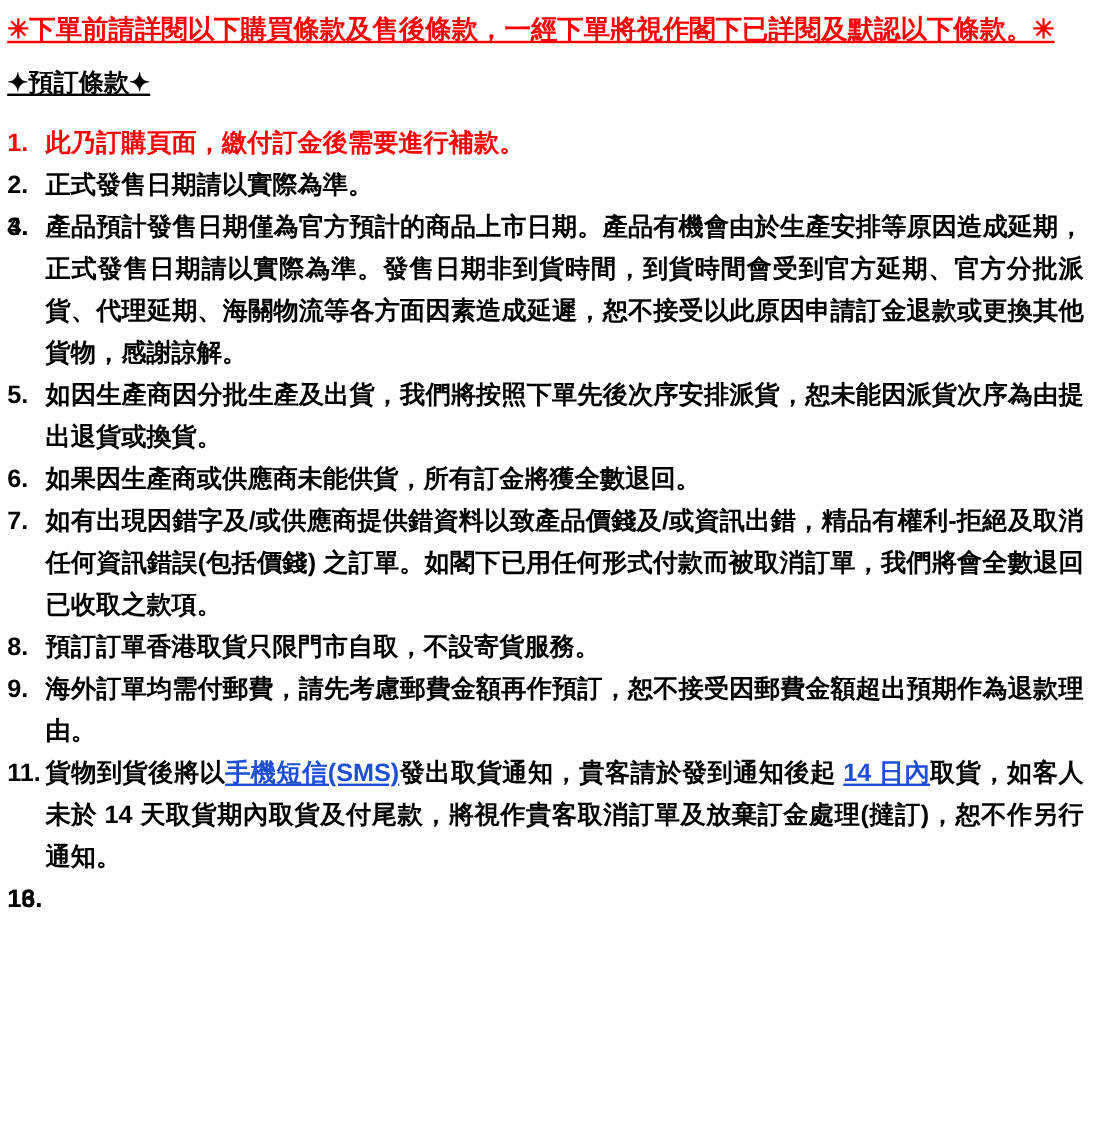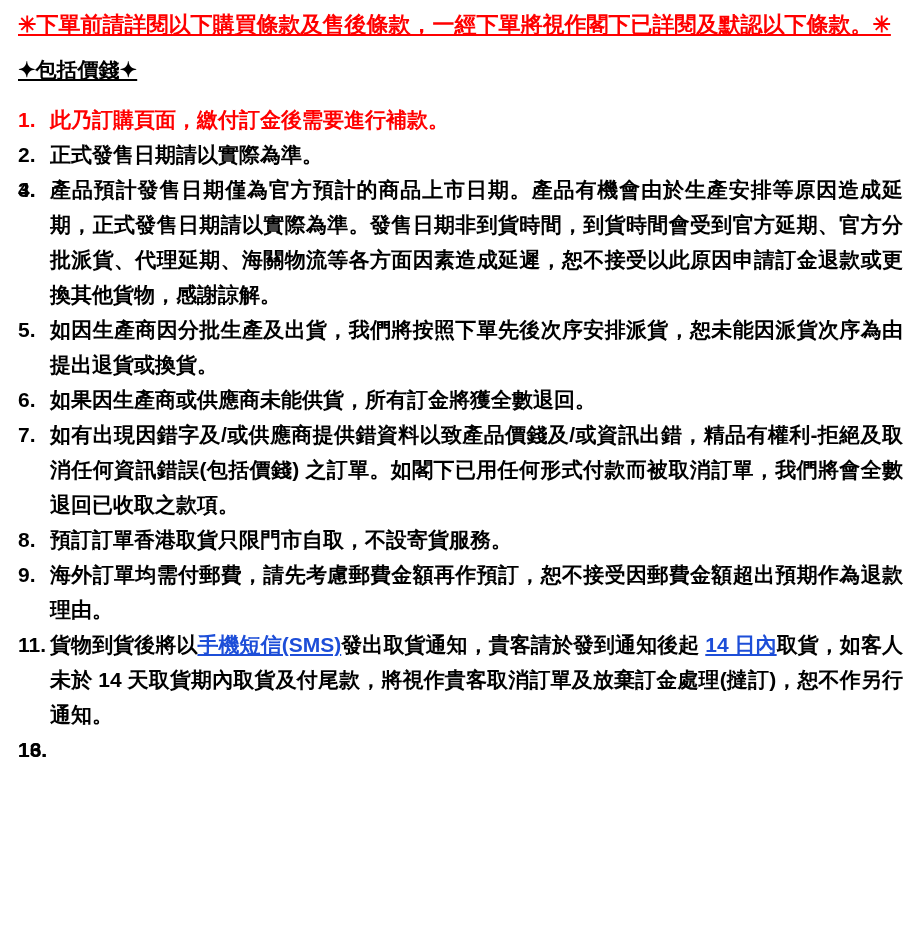--- a/index.html
+++ b/index.html
@@ -11,21 +11,21 @@
     width: 913px;
     height: 948px;
     overflow: hidden;
     font-family: "Liberation Sans", sans-serif;
     font-weight: 700;
     color: #000000;
   }
   .page {
     box-sizing: border-box;
     width: 913px;
-    padding: 11px 10px 0 18px;
+    padding: 11px 10px 0 6px;
   }
   .header {
     color: #ff0000;
     font-size: 22px;
     line-height: 27px;
     text-decoration: underline;
     margin-bottom: 19px;
     white-space: nowrap;
   }
   .section-title {
@@ -58,21 +58,21 @@
   }
 </style>
 </head>
 <body>
 
 <div class="page">
 
   <div class="header">✳下單前請詳閱以下購買條款及售後條款，一經下單將視作閣下已詳閱及默認以下條款。✳</div>
 
   <div>
-    <span class="section-title">✦包括價錢✦</span>
+    <span class="section-title">✦預訂條款✦</span>
   </div>
 
   <div class="terms">
 
     <div class="term red-item">
       <span class="num">1.</span>
       <span class="txt">此乃訂購頁面，繳付訂金後需要進行補款。</span>
     </div>
 
     <div class="term">

